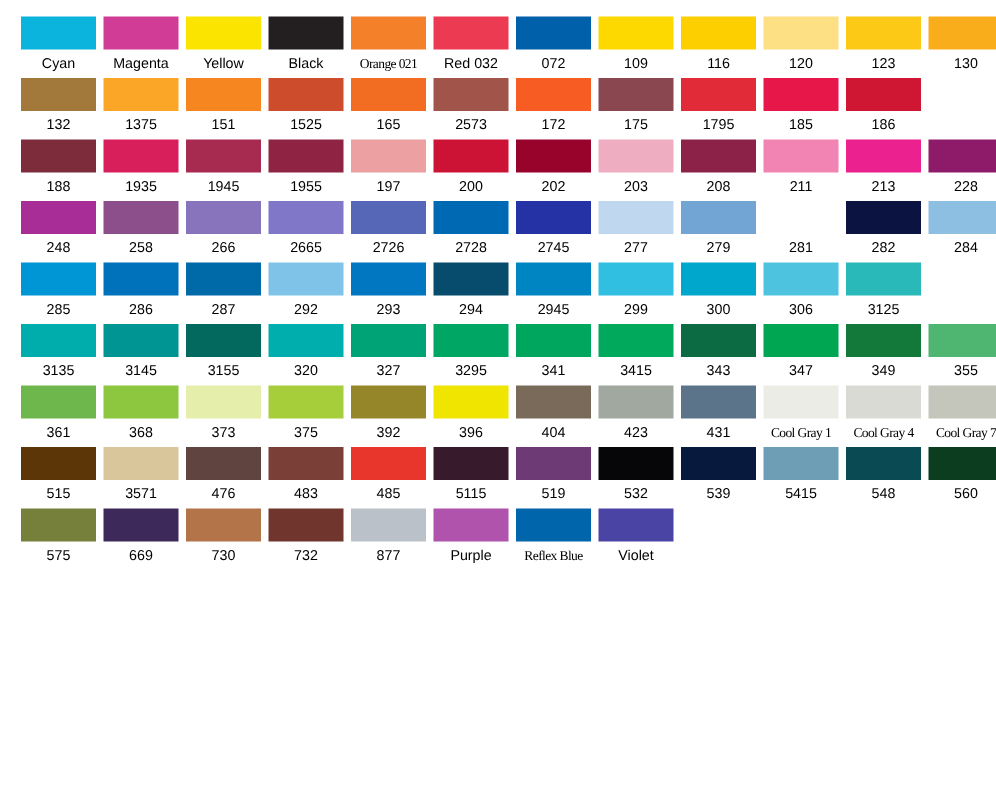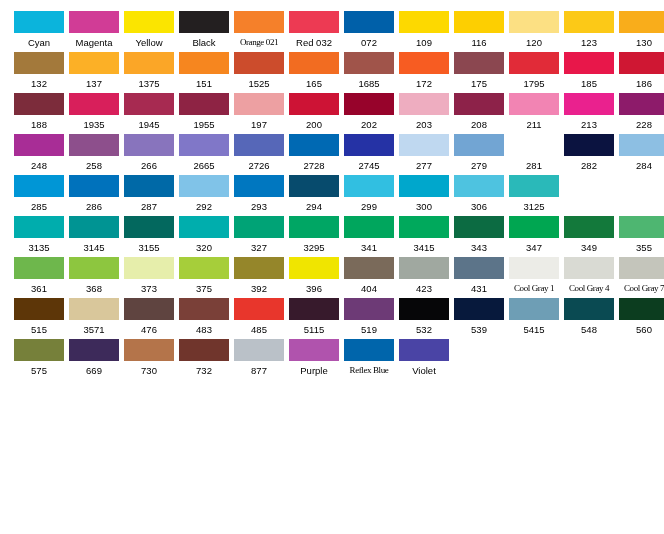--- a/index.html
+++ b/index.html
@@ -106,42 +106,38 @@
         <div class="swatch-chip" style="background-color: rgb(249, 173, 27);"></div>
         <div class="swatch-label">130</div>
       </div>
     </div>
     <div class="swatch-row">
       <div class="swatch-cell">
         <div class="swatch-chip" style="background-color: rgb(163, 121, 59);"></div>
         <div class="swatch-label">132</div>
       </div>
       <div class="swatch-cell">
-        <div class="swatch-chip" style="background-color: rgb(252, 176, 38);"></div>
-        <div class="swatch-label">137</div>
-      </div>
-      <div class="swatch-cell">
         <div class="swatch-chip" style="background-color: rgb(251, 166, 39);"></div>
         <div class="swatch-label">1375</div>
       </div>
       <div class="swatch-cell">
         <div class="swatch-chip" style="background-color: rgb(246, 134, 31);"></div>
         <div class="swatch-label">151</div>
       </div>
       <div class="swatch-cell">
         <div class="swatch-chip" style="background-color: rgb(204, 76, 44);"></div>
         <div class="swatch-label">1525</div>
       </div>
       <div class="swatch-cell">
         <div class="swatch-chip" style="background-color: rgb(242, 108, 33);"></div>
         <div class="swatch-label">165</div>
       </div>
       <div class="swatch-cell">
         <div class="swatch-chip" style="background-color: rgb(160, 84, 74);"></div>
-        <div class="swatch-label">1685</div>
+        <div class="swatch-label">2573</div>
       </div>
       <div class="swatch-cell">
         <div class="swatch-chip" style="background-color: rgb(247, 92, 34);"></div>
         <div class="swatch-label">172</div>
       </div>
       <div class="swatch-cell">
         <div class="swatch-chip" style="background-color: rgb(139, 71, 80);"></div>
         <div class="swatch-label">175</div>
       </div>
       <div class="swatch-cell">
@@ -274,20 +270,24 @@
         <div class="swatch-chip" style="background-color: rgb(128, 195, 232);"></div>
         <div class="swatch-label">292</div>
       </div>
       <div class="swatch-cell">
         <div class="swatch-chip" style="background-color: rgb(0, 119, 192);"></div>
         <div class="swatch-label">293</div>
       </div>
       <div class="swatch-cell">
         <div class="swatch-chip" style="background-color: rgb(7, 75, 109);"></div>
         <div class="swatch-label">294</div>
+      </div>
+      <div class="swatch-cell">
+        <div class="swatch-chip" style="background-color: rgb(0, 133, 195);"></div>
+        <div class="swatch-label">2945</div>
       </div>
       <div class="swatch-cell">
         <div class="swatch-chip" style="background-color: rgb(49, 191, 225);"></div>
         <div class="swatch-label">299</div>
       </div>
       <div class="swatch-cell">
         <div class="swatch-chip" style="background-color: rgb(0, 167, 204);"></div>
         <div class="swatch-label">300</div>
       </div>
       <div class="swatch-cell">

